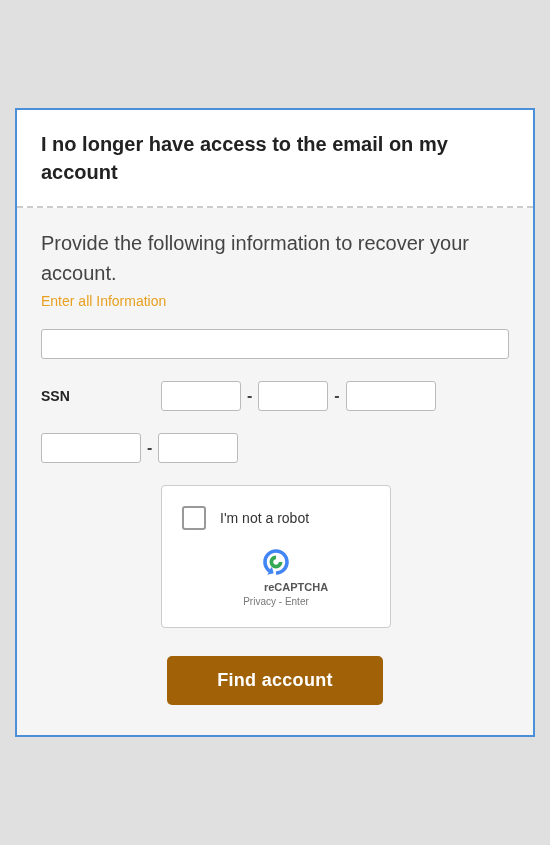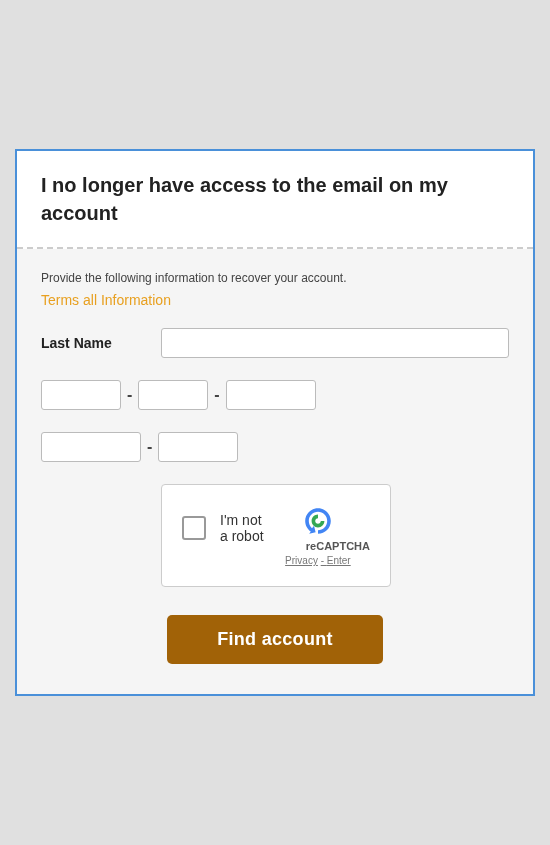--- a/index.html
+++ b/index.html
@@ -32,21 +32,21 @@
       font-weight: bold;
       color: #222;
       line-height: 1.4;
     }
 
     .card-body {
       padding: 20px 24px 30px;
     }
 
     .description {
-      font-size: 12px;
+      font-size: 20px;
       color: #444;
       margin-bottom: 4px;
       line-height: 1.5;
     }
 
     .enter-info-link {
       color: #e8a020;
       font-size: 14px;
       cursor: pointer;
       display: inline-block;
@@ -121,21 +121,21 @@
     .input-zip2 { width: 80px; }
 
     .captcha-container {
       margin-left: 120px;
       background: #fff;
       border: 1px solid #ccc;
       border-radius: 4px;
       padding: 20px;
       width: 230px;
       display: flex;
-      flex-direction: row;
+      flex-direction: column;
       align-items: center;
       margin-bottom: 28px;
     }
 
     .captcha-top {
       display: flex;
       align-items: center;
       width: 100%;
       margin-bottom: 16px;
     }
@@ -175,21 +175,20 @@
       padding-left: 40px;
     }
 
     .recaptcha-links {
       font-size: 10px;
       color: #777;
     }
 
     .recaptcha-links span {
       cursor: pointer;
-      text-decoration: underline;
     }
 
     .find-account-btn {
       display: block;
       margin: 0 auto;
       background: #a16207;
       color: #fff;
       font-size: 18px;
       font-weight: bold;
       border: none;
@@ -204,32 +203,32 @@
 
 <div class="card">
 
   <div class="card-header">
     <h1>I no longer have access to the email on my account</h1>
   </div>
 
   <div class="card-body">
 
     <p class="description">Provide the following information to recover your account.</p>
-    <span class="enter-info-link">Terms all Information</span>
+    <span class="enter-info-link">Enter all Information</span>
 
     
     <div class="form-group">
-      <label class="form-label">Last Name</label>
       <div class="form-fields">
         <input type="text" class="input-lastname" style="">
       </div>
     </div>
 
     
     <div class="form-group">
+      <label class="form-label">SSN</label>
       <div class="form-fields">
         <input type="text" class="input-ssn1" style="">
         <span class="ssn-separator">-</span>
         <input type="text" class="input-ssn2" style="">
         <span class="ssn-separator">-</span>
         <input type="text" class="input-ssn3" style="">
       </div>
     </div>
 
     

